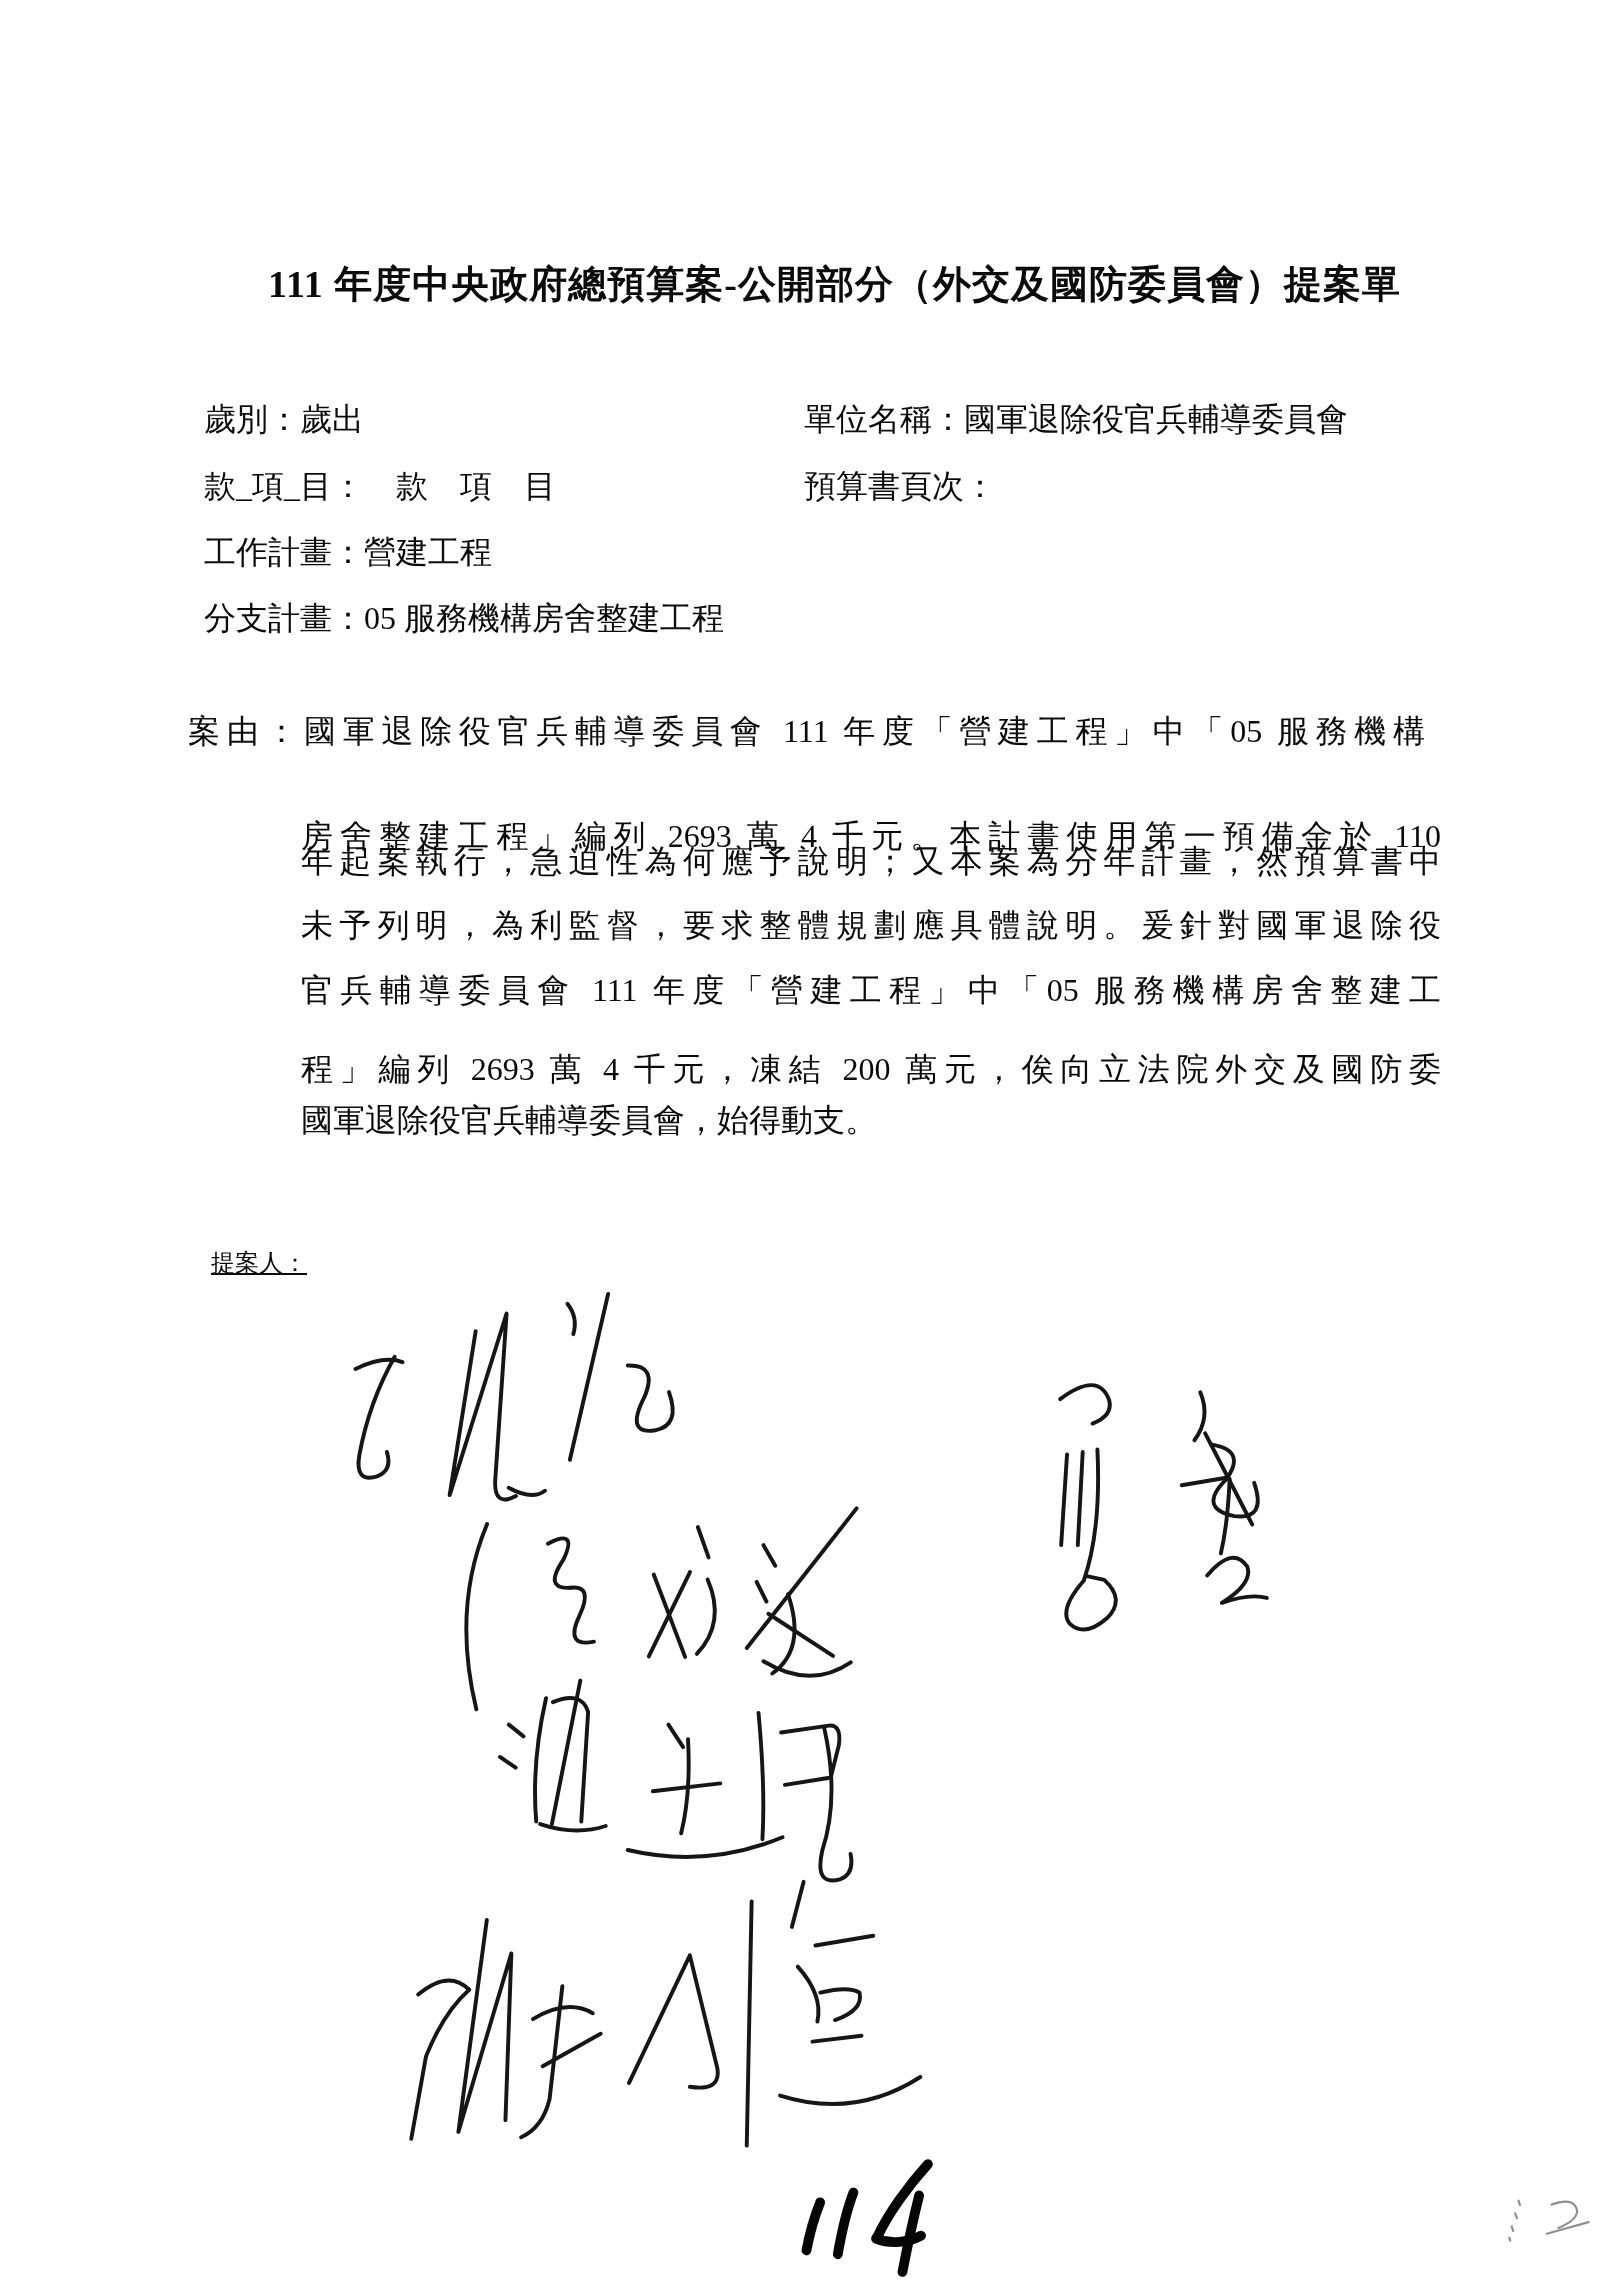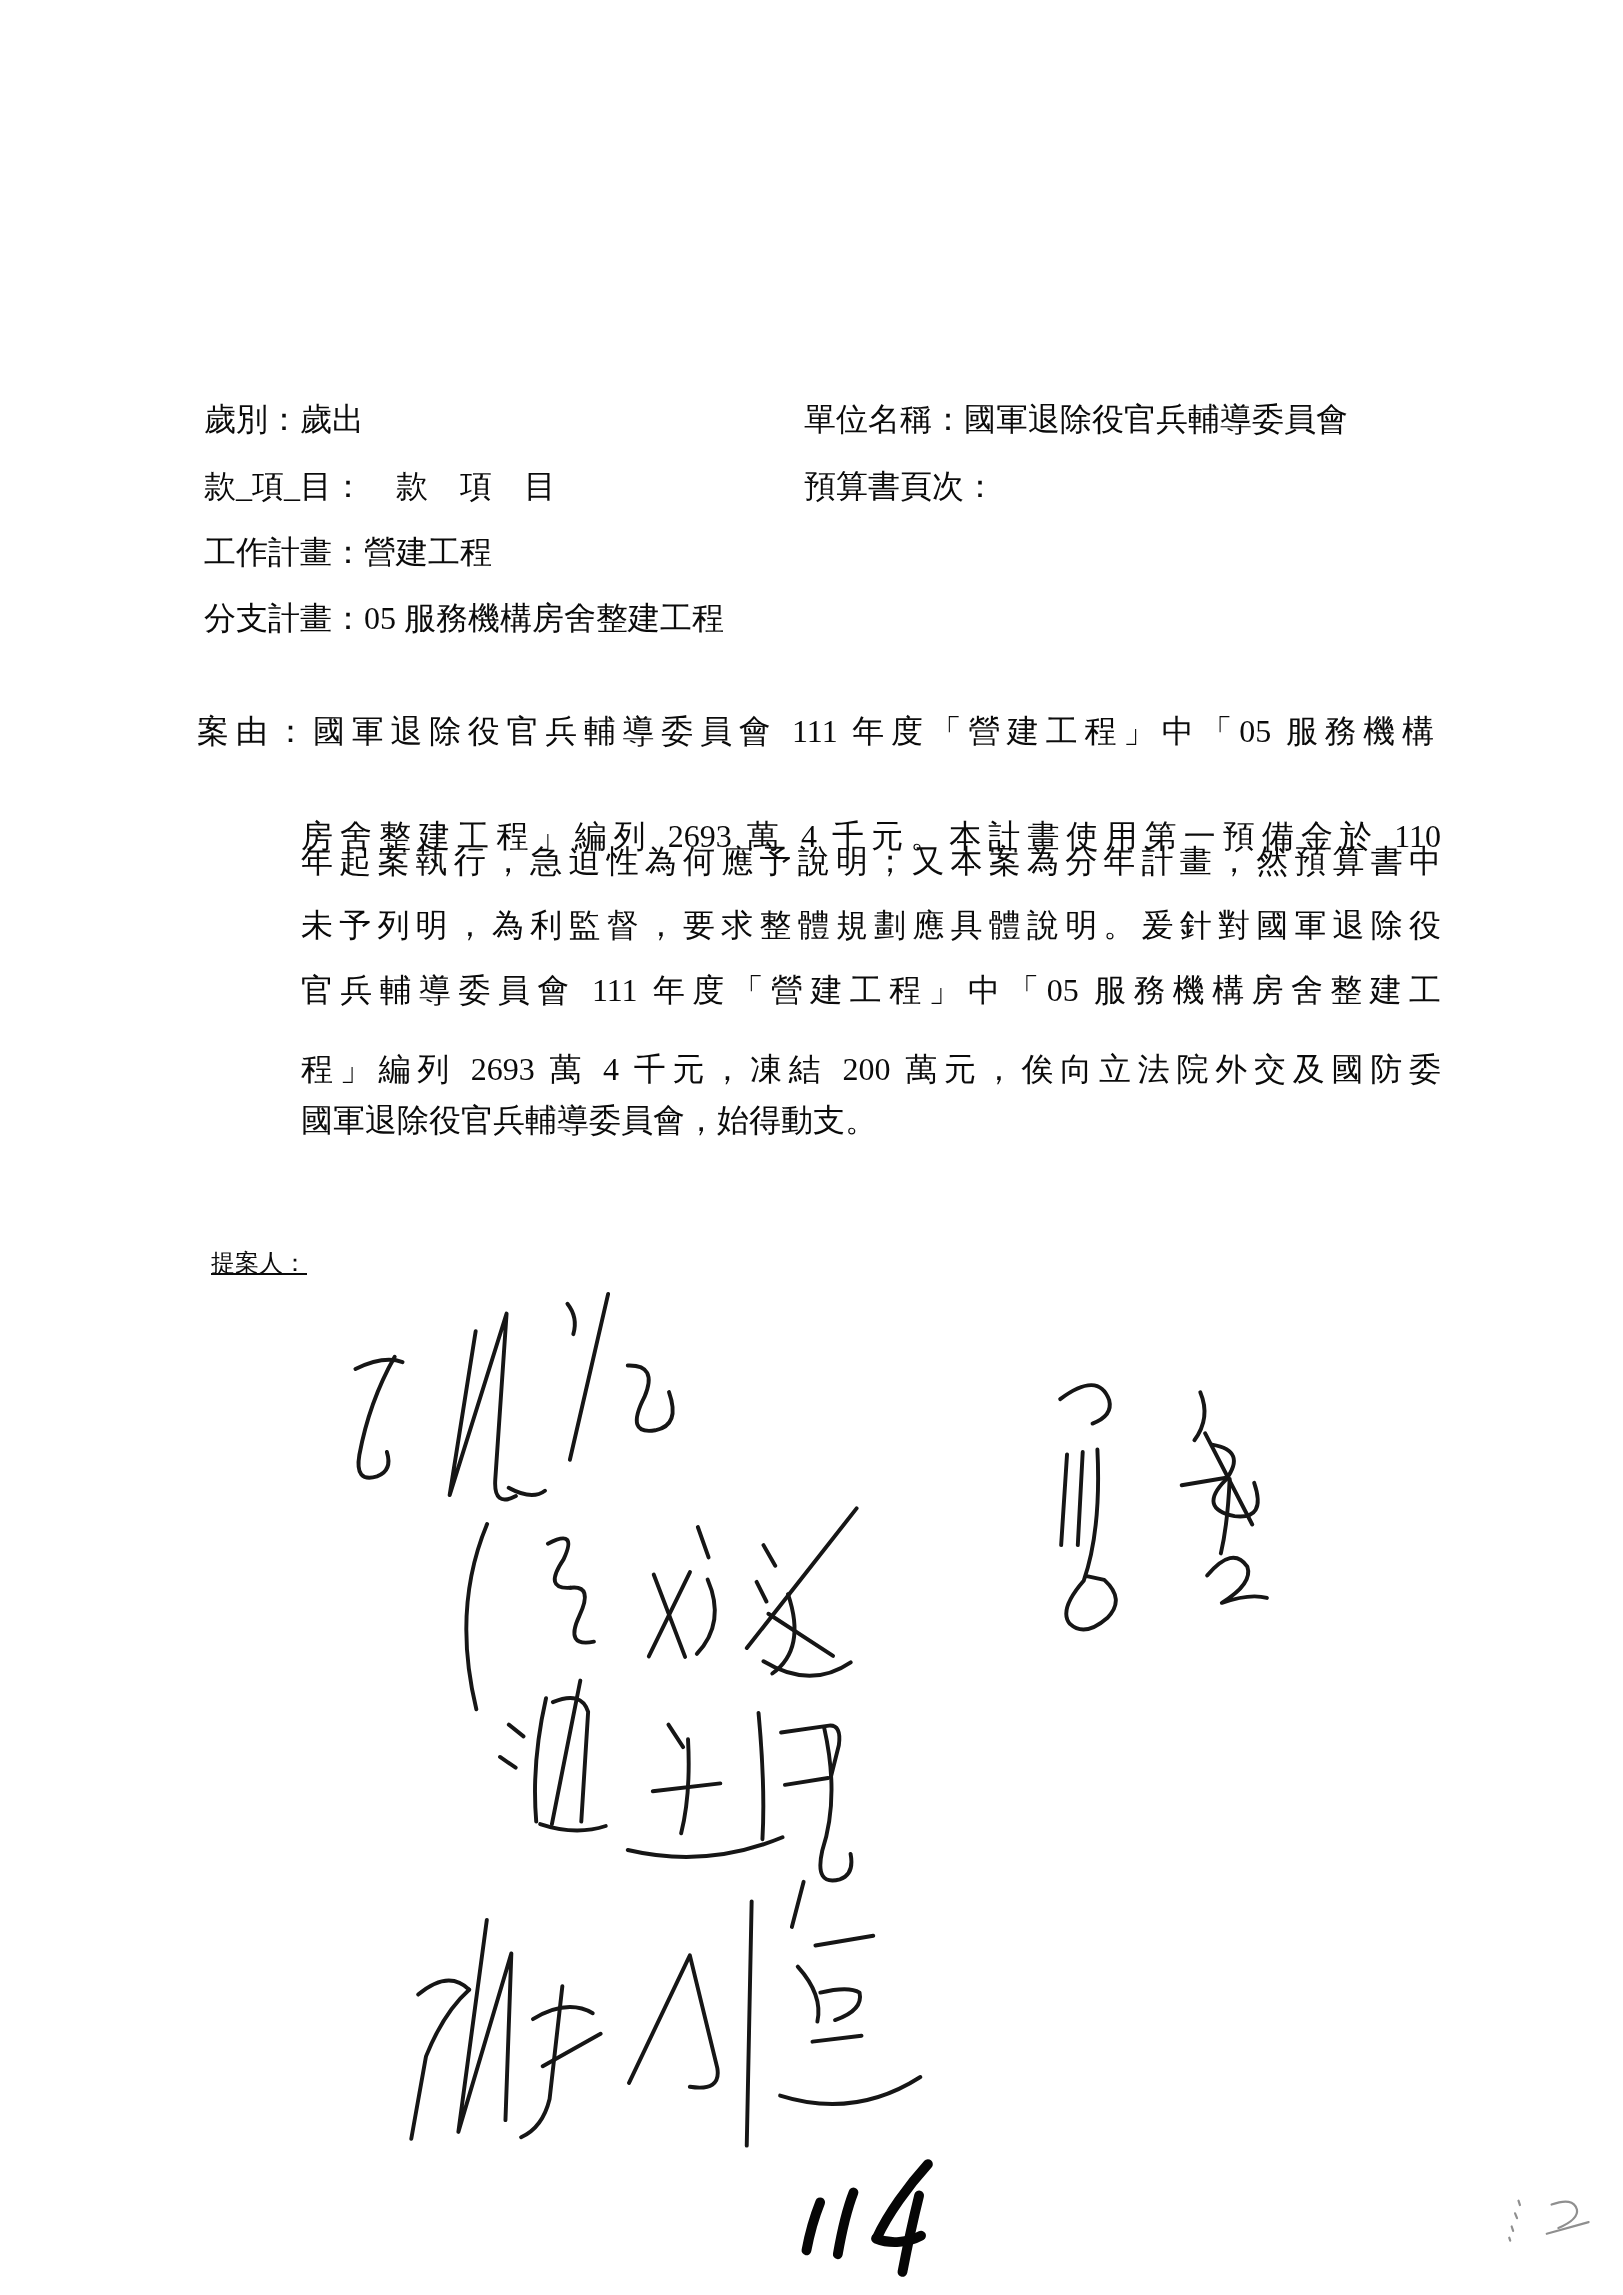--- a/index.html
+++ b/index.html
@@ -29,21 +29,21 @@
   .case-line {
     font-size: 32px;
     line-height: 1.2;
     white-space: nowrap;
   }
   .case-line.just {
     white-space: normal;
     text-align: justify;
     text-align-last: justify;
   }
-  .first-line  { left: 197px; width: 1237px; }
+  .first-line  { left: 188px; width: 1237px; }
   .cont-line   { left: 301px; width: 1140px; }
   .proposer { top: 1247px; left: 211px; font-size: 24px; white-space: nowrap; text-decoration: underline; }
   svg.ink { position: absolute; overflow: visible; }
   svg.ink path {
     fill: none;
     stroke: #161616;
     stroke-width: 8;
     stroke-linecap: round;
     stroke-linejoin: round;
   }
@@ -60,20 +60,21 @@
     stroke-width: 4.5;
     stroke-linecap: round;
     stroke-linejoin: round;
   }
 </style>
 </head>
 <body>
 
 <div class="page">
 
+  <div class="abs title">111 年度中央政府總預算案-公開部分（外交及國防委員會）提案單</div>
 
   <div class="abs meta bold meta-l row1">歲別：歲出</div>
   <div class="abs meta meta-l row2">款_項_目：　款　項　目</div>
 
   <div class="abs meta bold meta-r row1">單位名稱：國軍退除役官兵輔導委員會</div>
   <div class="abs meta meta-r row2">預算書頁次：</div>
 
   <div class="abs meta meta-l row3">工作計畫：營建工程</div>
   <div class="abs meta meta-l row4">分支計畫：05 服務機構房舍整建工程</div>
 

